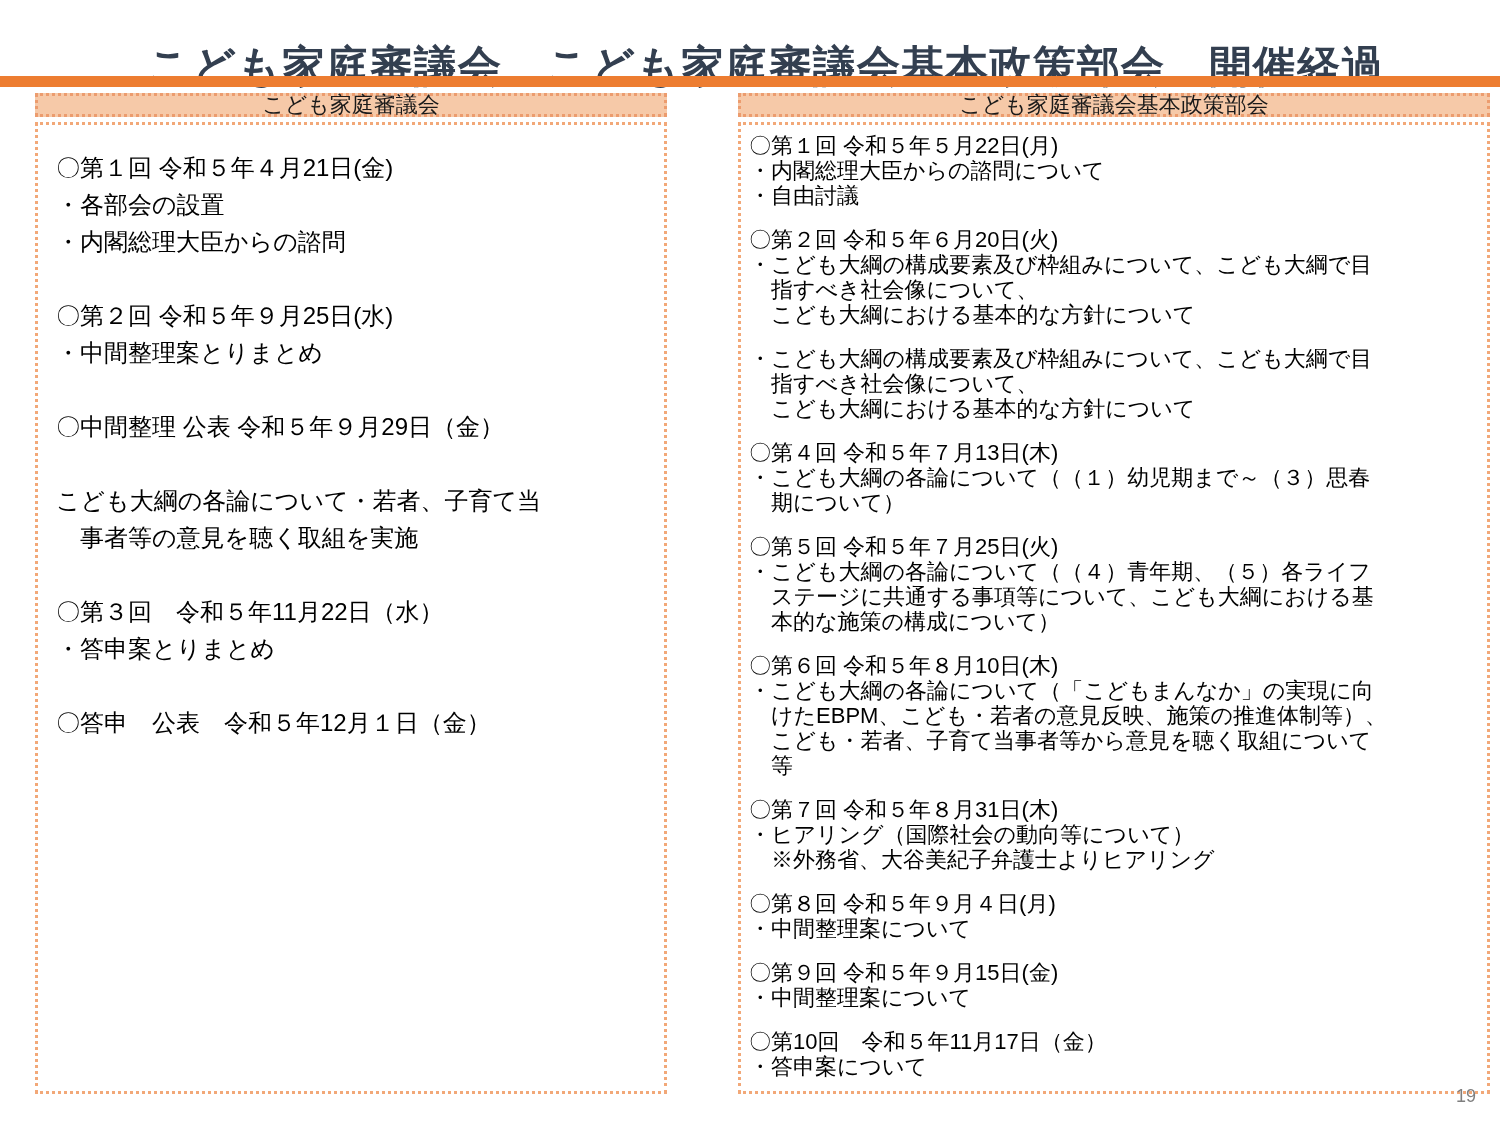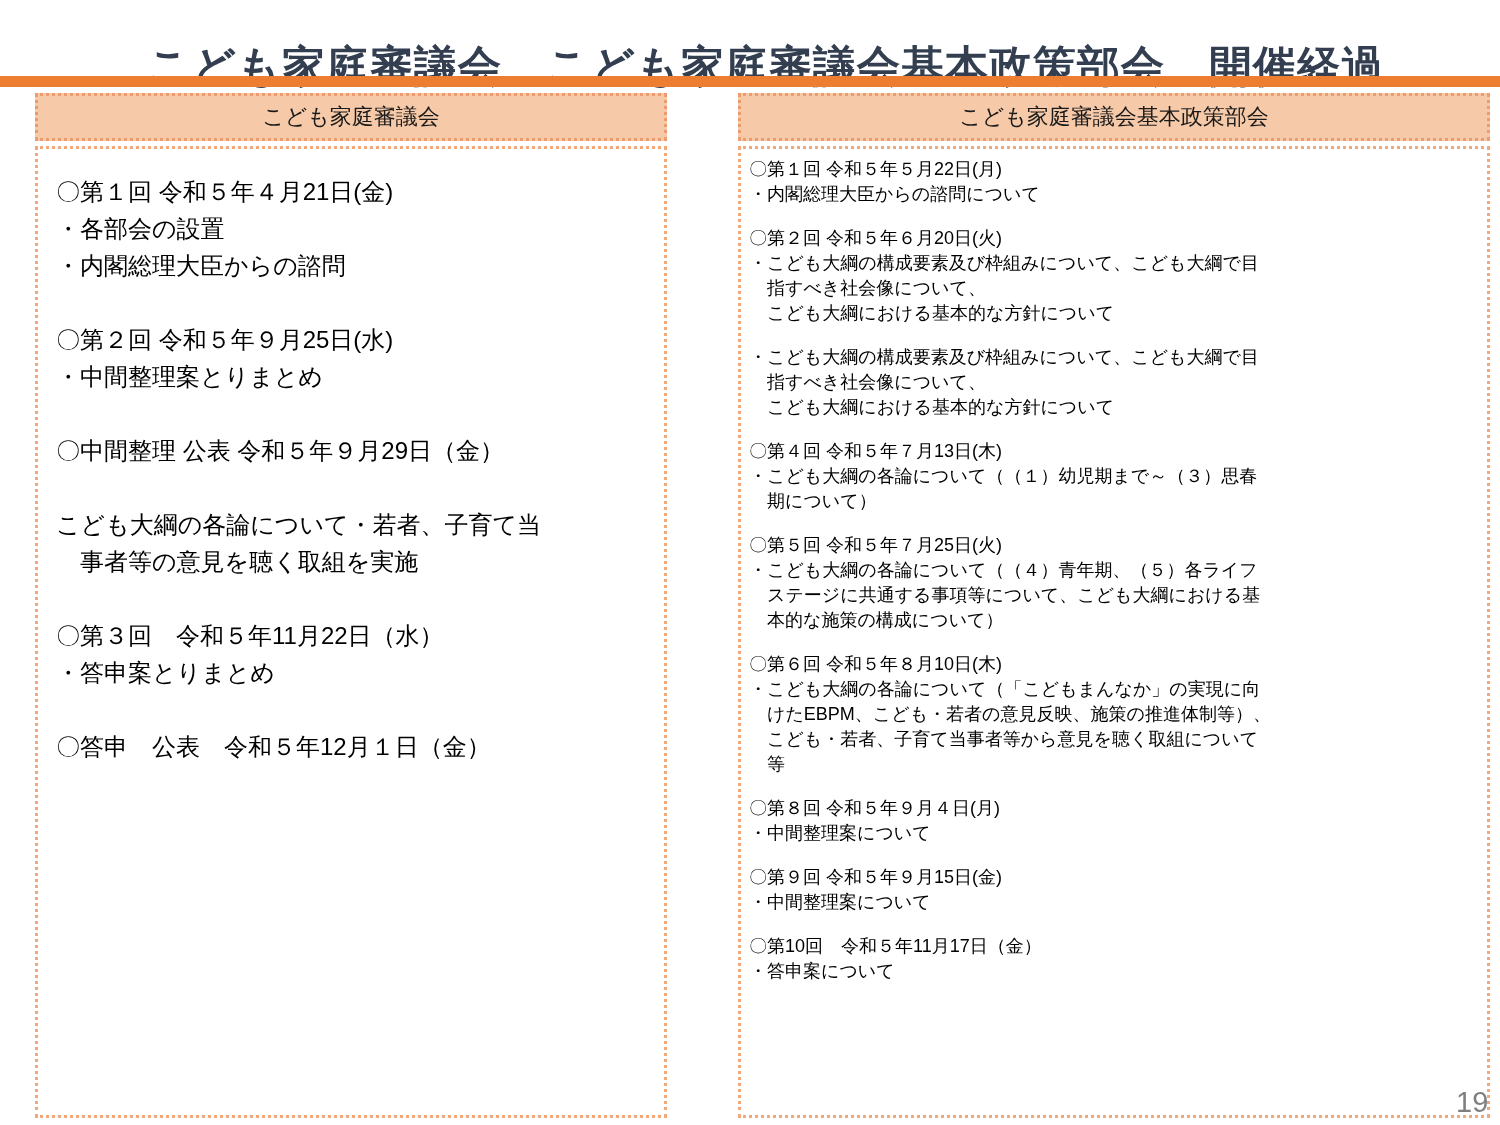--- a/index.html
+++ b/index.html
@@ -35,21 +35,21 @@
     background: #ED7D31;
   }
   .panel {
     position: absolute;
     top: 93px;
   }
   .panel.left  { left: 35px;  width: 632px; }
   .panel.right { left: 738px; width: 752px; }
   .panel-header {
     box-sizing: border-box;
-    height: 48px;
+    height: 24px;
     background: #F6C9A8;
     border: 3px dotted #EC9C6E;
     display: flex;
     align-items: center;
     justify-content: center;
     font-size: 22px;
     color: #1a1a1a;
   }
   .panel-body {
     box-sizing: border-box;
@@ -61,32 +61,32 @@
     overflow: hidden;
   }
   .panel.left .panel-body {
     padding: 24px 14px 0 18px;
     font-size: 24px;
     line-height: 37px;
   }
   .panel.left .block { margin-bottom: 37px; }
   .panel.right .panel-body {
     padding: 8px 6px 0 8px;
-    font-size: 18px;
+    font-size: 22px;
     line-height: 25px;
   }
   .panel.right .block { margin-bottom: 19px; }
   .line {
     white-space: pre-wrap;
   }
   .page-number {
     position: absolute;
     left: 1456px;
     top: 1086px;
-    font-size: 29px;
+    font-size: 18px;
     color: #7F7F7F;
   }
 </style>
 </head>
 <body>
 
 <h1 class="title">こども家庭審議会、こども家庭審議会基本政策部会　開催経過</h1>
 <div class="title-rule"></div>
 
 <section class="panel left">
@@ -117,20 +117,21 @@
       </div>
     </div>
 </section>
 
 <section class="panel right">
   <div class="panel-header">こども家庭審議会基本政策部会</div>
   <div class="panel-body">
       <div class="block">
         <div class="line">〇第１回 令和５年５月22日(月)</div>
         <div class="line">・内閣総理大臣からの諮問について</div>
+        <div class="line">・自由討議</div>
       </div>
       <div class="block">
         <div class="line">〇第２回 令和５年６月20日(火)</div>
         <div class="line">・こども大綱の構成要素及び枠組みについて、こども大綱で目</div>
         <div class="line">　指すべき社会像について、</div>
         <div class="line">　こども大綱における基本的な方針について</div>
       </div>
       <div class="block">
         <div class="line">・こども大綱の構成要素及び枠組みについて、こども大綱で目</div>
         <div class="line">　指すべき社会像について、</div>
@@ -148,20 +149,25 @@
         <div class="line">　本的な施策の構成について）</div>
       </div>
       <div class="block">
         <div class="line">〇第６回 令和５年８月10日(木)</div>
         <div class="line">・こども大綱の各論について（「こどもまんなか」の実現に向</div>
         <div class="line">　けたEBPM、こども・若者の意見反映、施策の推進体制等）、</div>
         <div class="line">　こども・若者、子育て当事者等から意見を聴く取組について</div>
         <div class="line">　等</div>
       </div>
       <div class="block">
+        <div class="line">〇第７回 令和５年８月31日(木)</div>
+        <div class="line">・ヒアリング（国際社会の動向等について）</div>
+        <div class="line">　※外務省、大谷美紀子弁護士よりヒアリング</div>
+      </div>
+      <div class="block">
         <div class="line">〇第８回 令和５年９月４日(月)</div>
         <div class="line">・中間整理案について</div>
       </div>
       <div class="block">
         <div class="line">〇第９回 令和５年９月15日(金)</div>
         <div class="line">・中間整理案について</div>
       </div>
       <div class="block">
         <div class="line">〇第10回　令和５年11月17日（金）</div>
         <div class="line">・答申案について</div>

